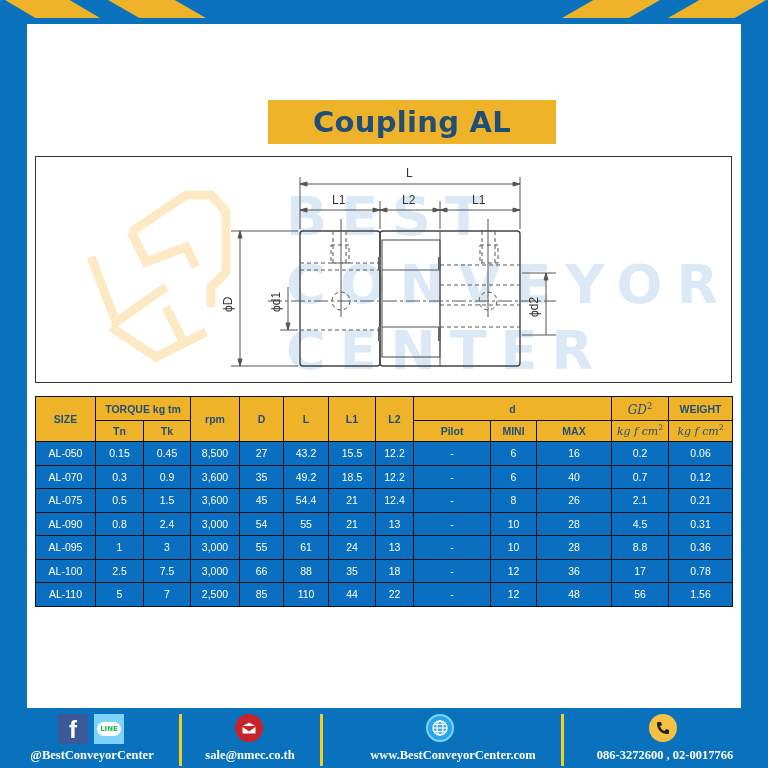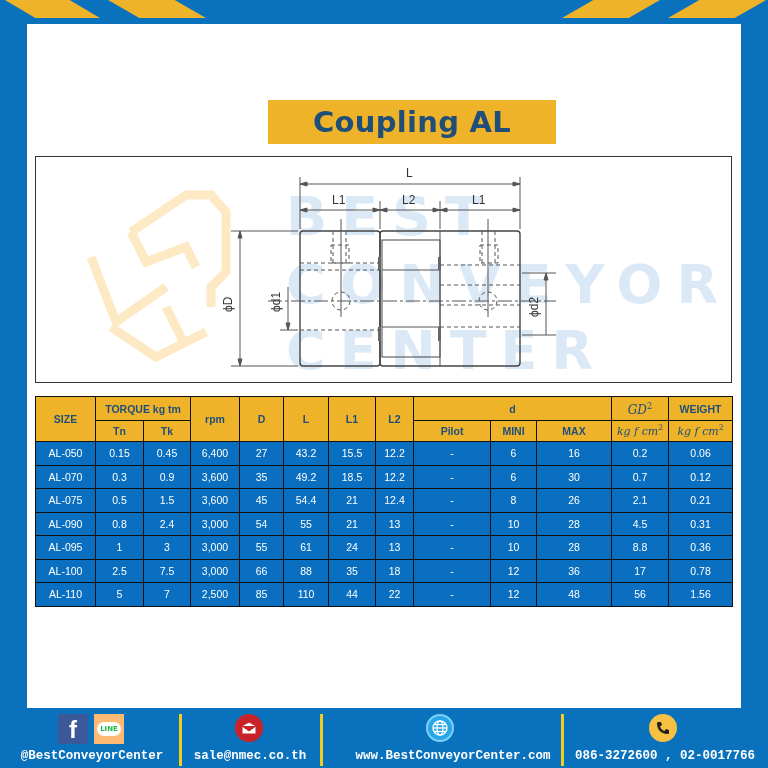--- a/index.html
+++ b/index.html
@@ -58,21 +58,21 @@
   .math.big { font-size: 12px; }
   .math.sm { font-size: 11px; white-space: nowrap; }
   .math sup { font-size: 0.7em; font-style: normal; }
   .footer {
     position: absolute; left: 0; top: 708px; width: 768px; height: 60px;
   }
   .fcol { position: absolute; top: 0; height: 60px; text-align: center; }
   .ftext {
     position: absolute; bottom: 5px; left: 0; right: 0;
     color: #fff; font-weight: bold; font-size: 12.5px; white-space: nowrap;
-    font-family: Liberation Mono, monospace;
+    font-family: Liberation Serif, serif;
   }
   .vsep { position: absolute; top: 6px; width: 3px; height: 52px; background: #f2cd1f; }
   .icon-circle {
     position: absolute; width: 28px; height: 28px; border-radius: 50%;
     display: flex; align-items: center; justify-content: center;
   }
 </style>
 </head>
 <body>
 
@@ -218,21 +218,21 @@
       <th><span class="math sm"><span>kg f cm</span><sup>2</sup></span></th>
       <th><span class="math sm"><span>kg f cm</span><sup>2</sup></span></th>
     </tr>
   </thead>
   <tbody id="tbody">
 
   <tr>
         <td>AL-050</td>
         <td>0.15</td>
         <td>0.45</td>
-        <td>6,400</td>
+        <td>8,500</td>
         <td>27</td>
         <td>43.2</td>
         <td>15.5</td>
         <td>12.2</td>
         <td>-</td>
         <td>6</td>
         <td>16</td>
         <td>0.2</td>
         <td>0.06</td>
       </tr>
@@ -240,21 +240,21 @@
         <td>AL-070</td>
         <td>0.3</td>
         <td>0.9</td>
         <td>3,600</td>
         <td>35</td>
         <td>49.2</td>
         <td>18.5</td>
         <td>12.2</td>
         <td>-</td>
         <td>6</td>
-        <td>30</td>
+        <td>40</td>
         <td>0.7</td>
         <td>0.12</td>
       </tr>
       <tr>
         <td>AL-075</td>
         <td>0.5</td>
         <td>1.5</td>
         <td>3,600</td>
         <td>45</td>
         <td>54.4</td>
@@ -325,21 +325,21 @@
         <td>48</td>
         <td>56</td>
         <td>1.56</td>
       </tr>
     </tbody>
 </table>
 
 <div class="footer">
   <div class="fcol" style="left:8px;width:168px;">
     <div style="position:absolute;left:50px;top:6px;width:30px;height:30px;background:#3b5998;color:#fff;font-weight:bold;font-size:24px;display:flex;align-items:flex-end;justify-content:center;font-family:'Liberation Sans',sans-serif;">f</div>
-    <div style="position:absolute;left:86px;top:6px;width:30px;height:30px;background:#fdba74;display:flex;align-items:center;justify-content:center;">
+    <div style="position:absolute;left:86px;top:6px;width:30px;height:30px;background:#7dd3fc;display:flex;align-items:center;justify-content:center;">
       <span style="background:#fff;color:#22b84b;font-size:7px;font-weight:bold;border-radius:8px;padding:3px 3px;">LINE</span>
     </div>
     <div class="ftext">@BestConveyorCenter</div>
   </div>
   <div class="vsep" style="left:179px;"></div>
 
   <div class="fcol" style="left:183px;width:134px;padding-left:25px;">
     <div class="icon-circle" style="left:52px;top:6px;background:#c9232a;">
       <svg width="16" height="14" viewBox="0 0 16 14">
           <path d="M1,5 L8,1 L15,5 L15,13 L1,13 Z M1,5 L8,10 L15,5" fill="#fff" stroke="#c9232a" stroke-width="1"></path>

